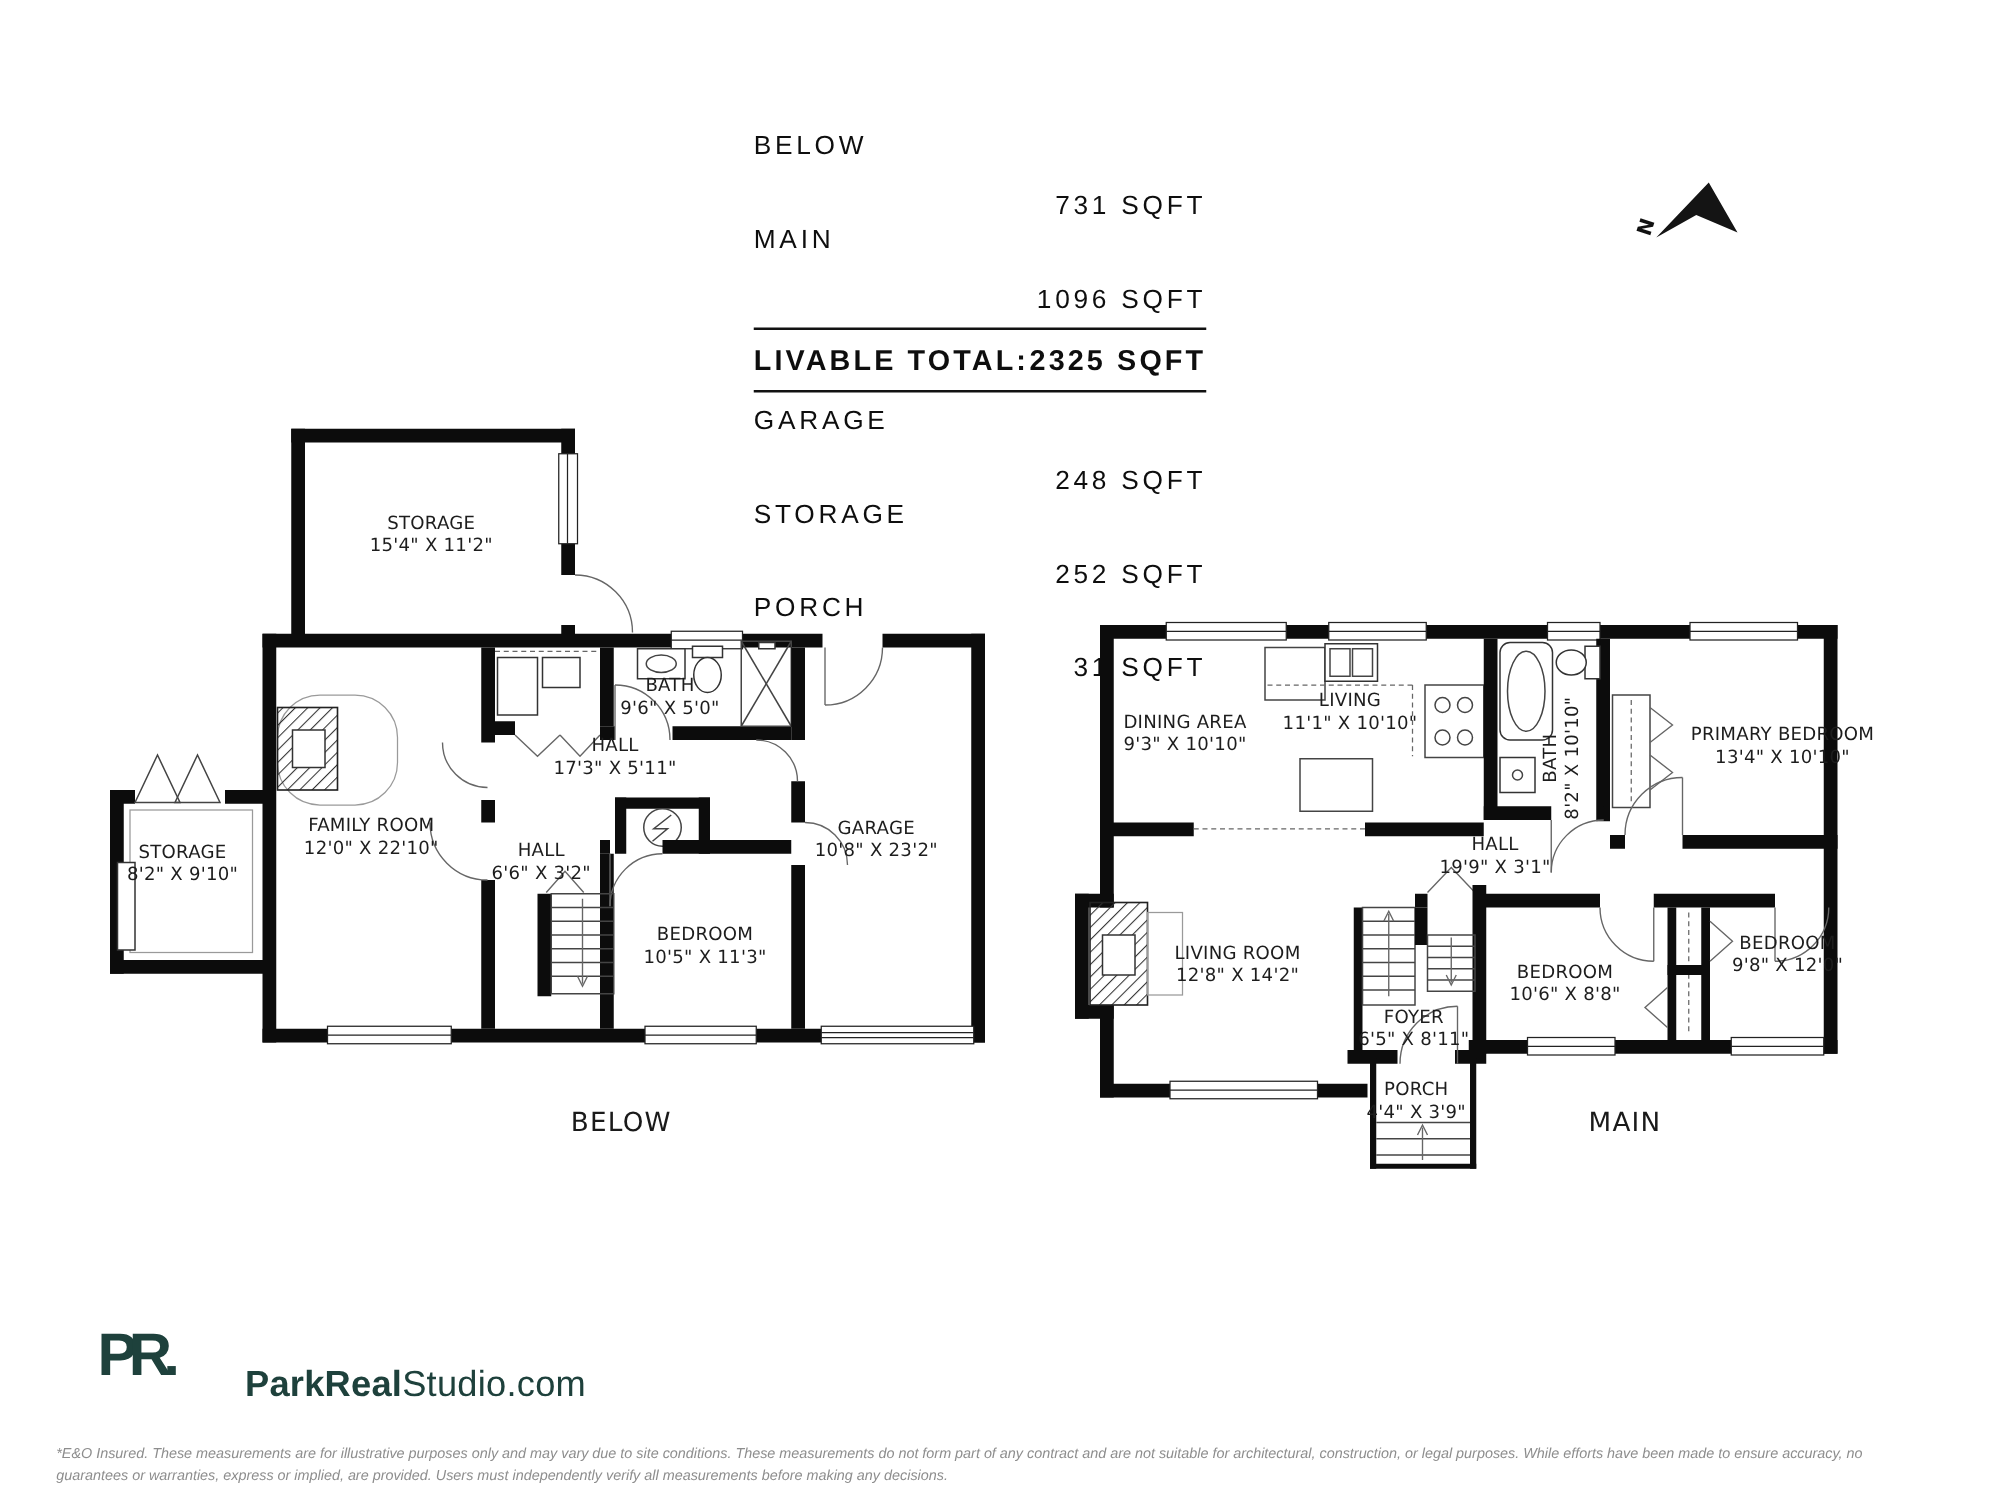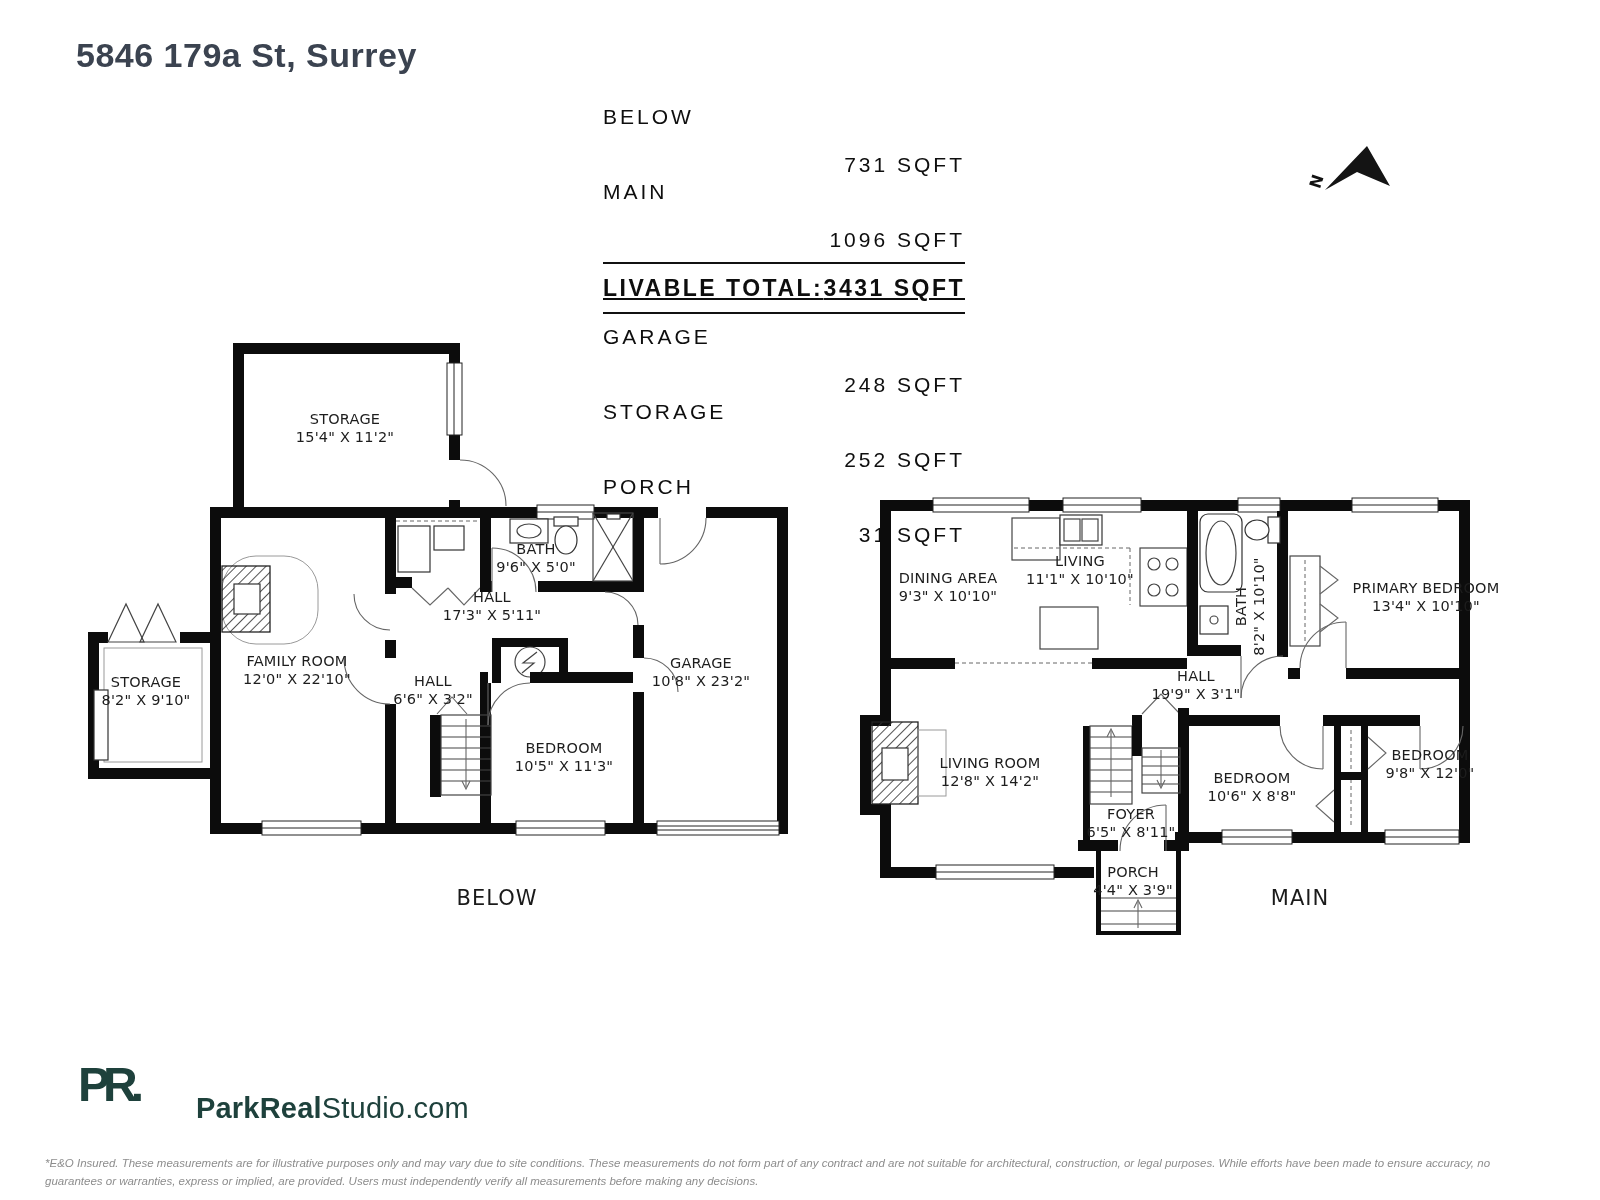--- a/index.html
+++ b/index.html
@@ -7,21 +7,21 @@
         font-family:"Liberation Sans",sans-serif;}
   .title{position:absolute;left:76px;top:36px;font-size:34px;font-weight:600;color:#3b4350;
          letter-spacing:.5px;}
   
   .summary{position:absolute;left:603px;top:103px;width:362px;color:#0e0e0e;}
   .srow{display:flex;justify-content:space-between;font-size:21px;letter-spacing:3px;
         line-height:27px;font-weight:500;}
   .srow .val{text-align:right;margin-top:48px;}
   .sdivider{border:none;border-top:2px solid #111;margin:9px 0;}
   .stotal{display:flex;justify-content:space-between;font-size:23px;letter-spacing:2.5px;
-          line-height:30px;font-weight:700;text-decoration:underline;}
+          line-height:30px;font-weight:700;}
   
   .north-n{position:absolute;left:1310px;top:172px;font-size:16px;font-weight:600;color:#111;
            transform:rotate(-72deg);font-family:"DejaVu Sans",sans-serif;}
   
   .room{position:absolute;width:200px;text-align:center;color:#1d1d1d;
         font-family:"DejaVu Sans",sans-serif;font-size:14.5px;line-height:17.5px;
         letter-spacing:.2px;white-space:nowrap;}
   .room.vert{width:170px;transform:rotate(-90deg);transform-origin:center center;}
   .floorcap{position:absolute;width:200px;text-align:center;font-size:21px;letter-spacing:1px;
             color:#1a1a1a;font-weight:500;font-family:"DejaVu Sans",sans-serif;}
@@ -40,35 +40,34 @@
   svg .arc{fill:none;stroke:#666;stroke-width:1.1;}
   svg .dash{fill:none;stroke:#666;stroke-width:1;stroke-dasharray:4 3;}
   svg .win{fill:#fff;stroke:#222;stroke-width:1;}
   svg .wline{stroke:#222;stroke-width:1;}
 </style>
 </head>
 <body>
 
 <div class="page">
 
-  <div class="title">5846 179a St, Surrey</div>
 
   <div class="summary">
     <div class="srow">
       <span>BELOW</span>
       <span class="val">731 SQFT</span>
     </div>
     <div class="srow">
       <span>MAIN</span>
       <span class="val">1096 SQFT</span>
     </div>
     <hr class="sdivider">
     <div class="stotal">
       <span>LIVABLE TOTAL:</span>
-      <span class="val">3431 SQFT</span>
+      <span class="val">2325 SQFT</span>
     </div>
     <hr class="sdivider">
     <div class="srow">
       <span>GARAGE</span>
       <span class="val">248 SQFT</span>
     </div>
     <div class="srow">
       <span>STORAGE</span>
       <span class="val">252 SQFT</span>
     </div>

